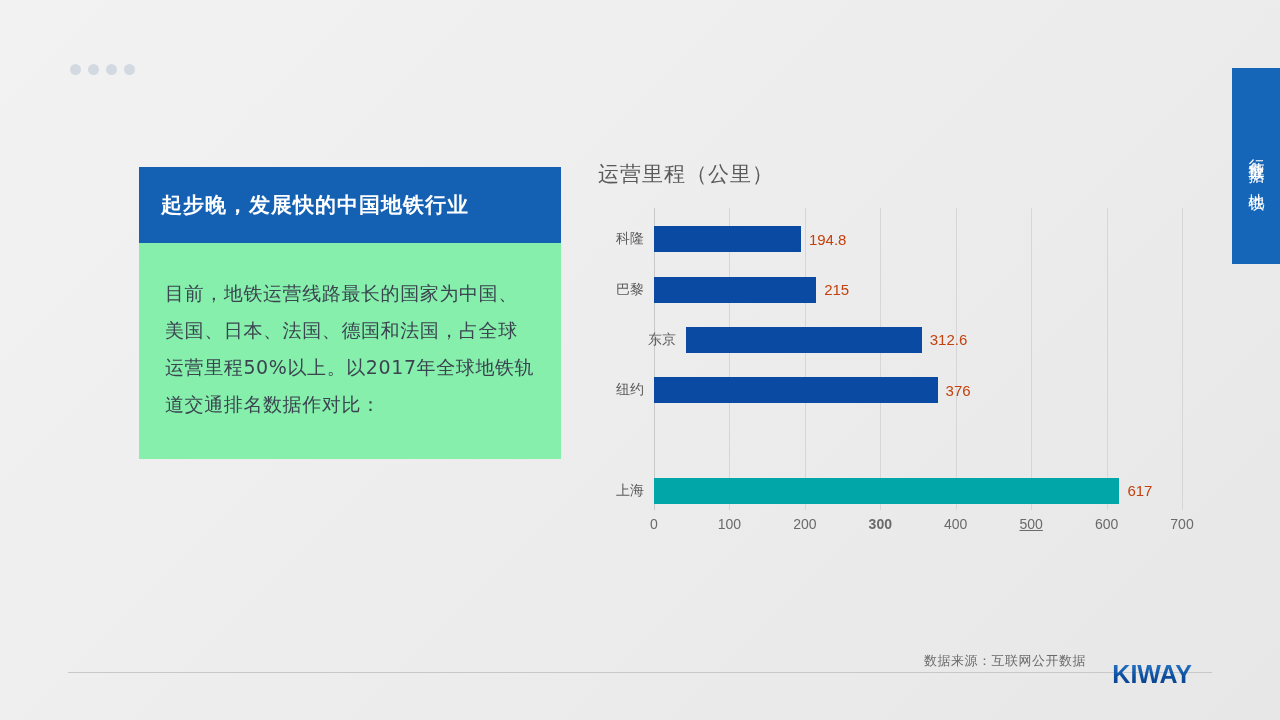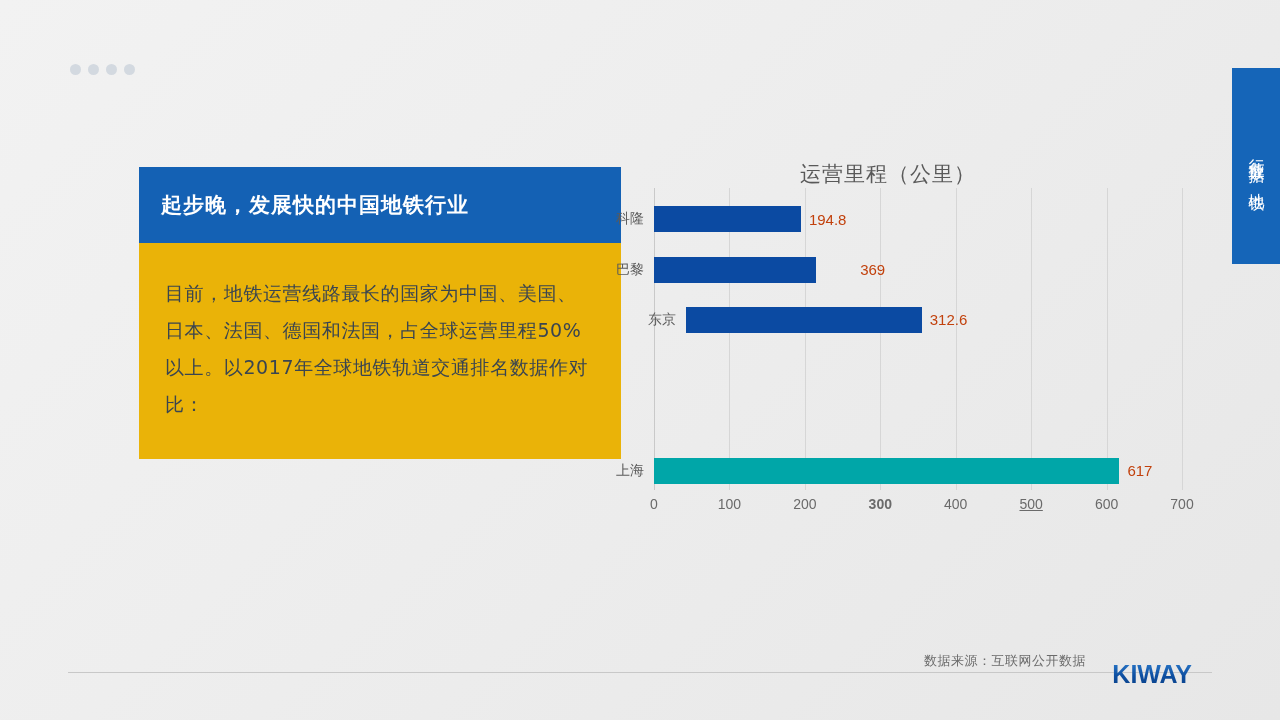--- a/index.html
+++ b/index.html
@@ -51,56 +51,57 @@
     letter-spacing: 3px;
     line-height: 1.18;
     font-family: "DejaVu Sans", "Liberation Sans", sans-serif;
   }
 
   
   #left-panel {
     position: absolute;
     left: 139px;
     top: 167px;
-    width: 482px;
+    width: 422px;
   }
   #panel-title {
     background: #1461b4;
     color: #ffffff;
     font-size: 21px;
     font-weight: bold;
     letter-spacing: 1px;
     padding: 24px 0 24px 22px;
     font-family: "DejaVu Sans", "Liberation Sans", sans-serif;
   }
   #panel-body {
-    background: #eab308;
+    background: #86efac;
     padding: 32px 26px 36px 26px;
   }
   #panel-body p {
     color: #3a4550;
     font-size: 19px;
     line-height: 1.95;
     letter-spacing: 0.6px;
     font-family: "DejaVu Sans", "Liberation Sans", sans-serif;
   }
 
   
   #chart-area {
     position: absolute;
     left: 598px;
     top: 160px;
     width: 600px;
     height: 400px;
   }
   #chart-title {
-    text-align: center;
+    text-align: left;
     font-size: 21px;
     color: #595959;
     letter-spacing: 1px;
+    margin-bottom: 20px;
     padding-right: 20px;
     font-family: "DejaVu Sans", "Liberation Sans", sans-serif;
   }
   #plot-wrap {
     position: relative;
     margin-left: 56px;
     width: 528px;
     height: 302px;
   }
   #gridlines {
@@ -232,29 +233,34 @@
         <div class="gl" style="left: 377.143px;"></div>
         <div class="gl" style="left: 452.571px;"></div>
         <div class="gl" style="left: 528px;"></div>
       </div>
     <div id="bars">
         <div class="bar-row" style="top: 12.1667px;">
           <span class="bar-cat">科隆</span>
           <div class="bar-rect" style="width: 146.935px;"></div>
           <span class="bar-val">194.8</span>
         </div>
-        <div class="bar-row" style="top: 62.5px; gap: 36px;">
+        <div class="bar-row" style="top: 62.5px;">
           <span class="bar-cat">巴黎</span>
           <div class="bar-rect" style="width: 162.171px;"></div>
-          <span class="bar-val">369</span>
+          <span class="bar-val">215</span>
         </div>
         <div class="bar-row" style="top: 112.833px; margin-left: 32px;">
           <span class="bar-cat">东京</span>
           <div class="bar-rect" style="width: 235.79px;"></div>
           <span class="bar-val">312.6</span>
+        </div>
+        <div class="bar-row" style="top: 163.167px;">
+          <span class="bar-cat">纽约</span>
+          <div class="bar-rect" style="width: 283.611px;"></div>
+          <span class="bar-val">376</span>
         </div>
         <div class="bar-row" style="top: 263.833px; justify-content: space-between;">
           <span class="bar-cat">上海</span>
           <div class="bar-rect accent" style="width: 465.394px;"></div>
           <span class="bar-val">617</span>
         </div>
       </div>
   </div>
   <div id="xaxis">
       <span class="tick" style="left: 0px;">0</span>

